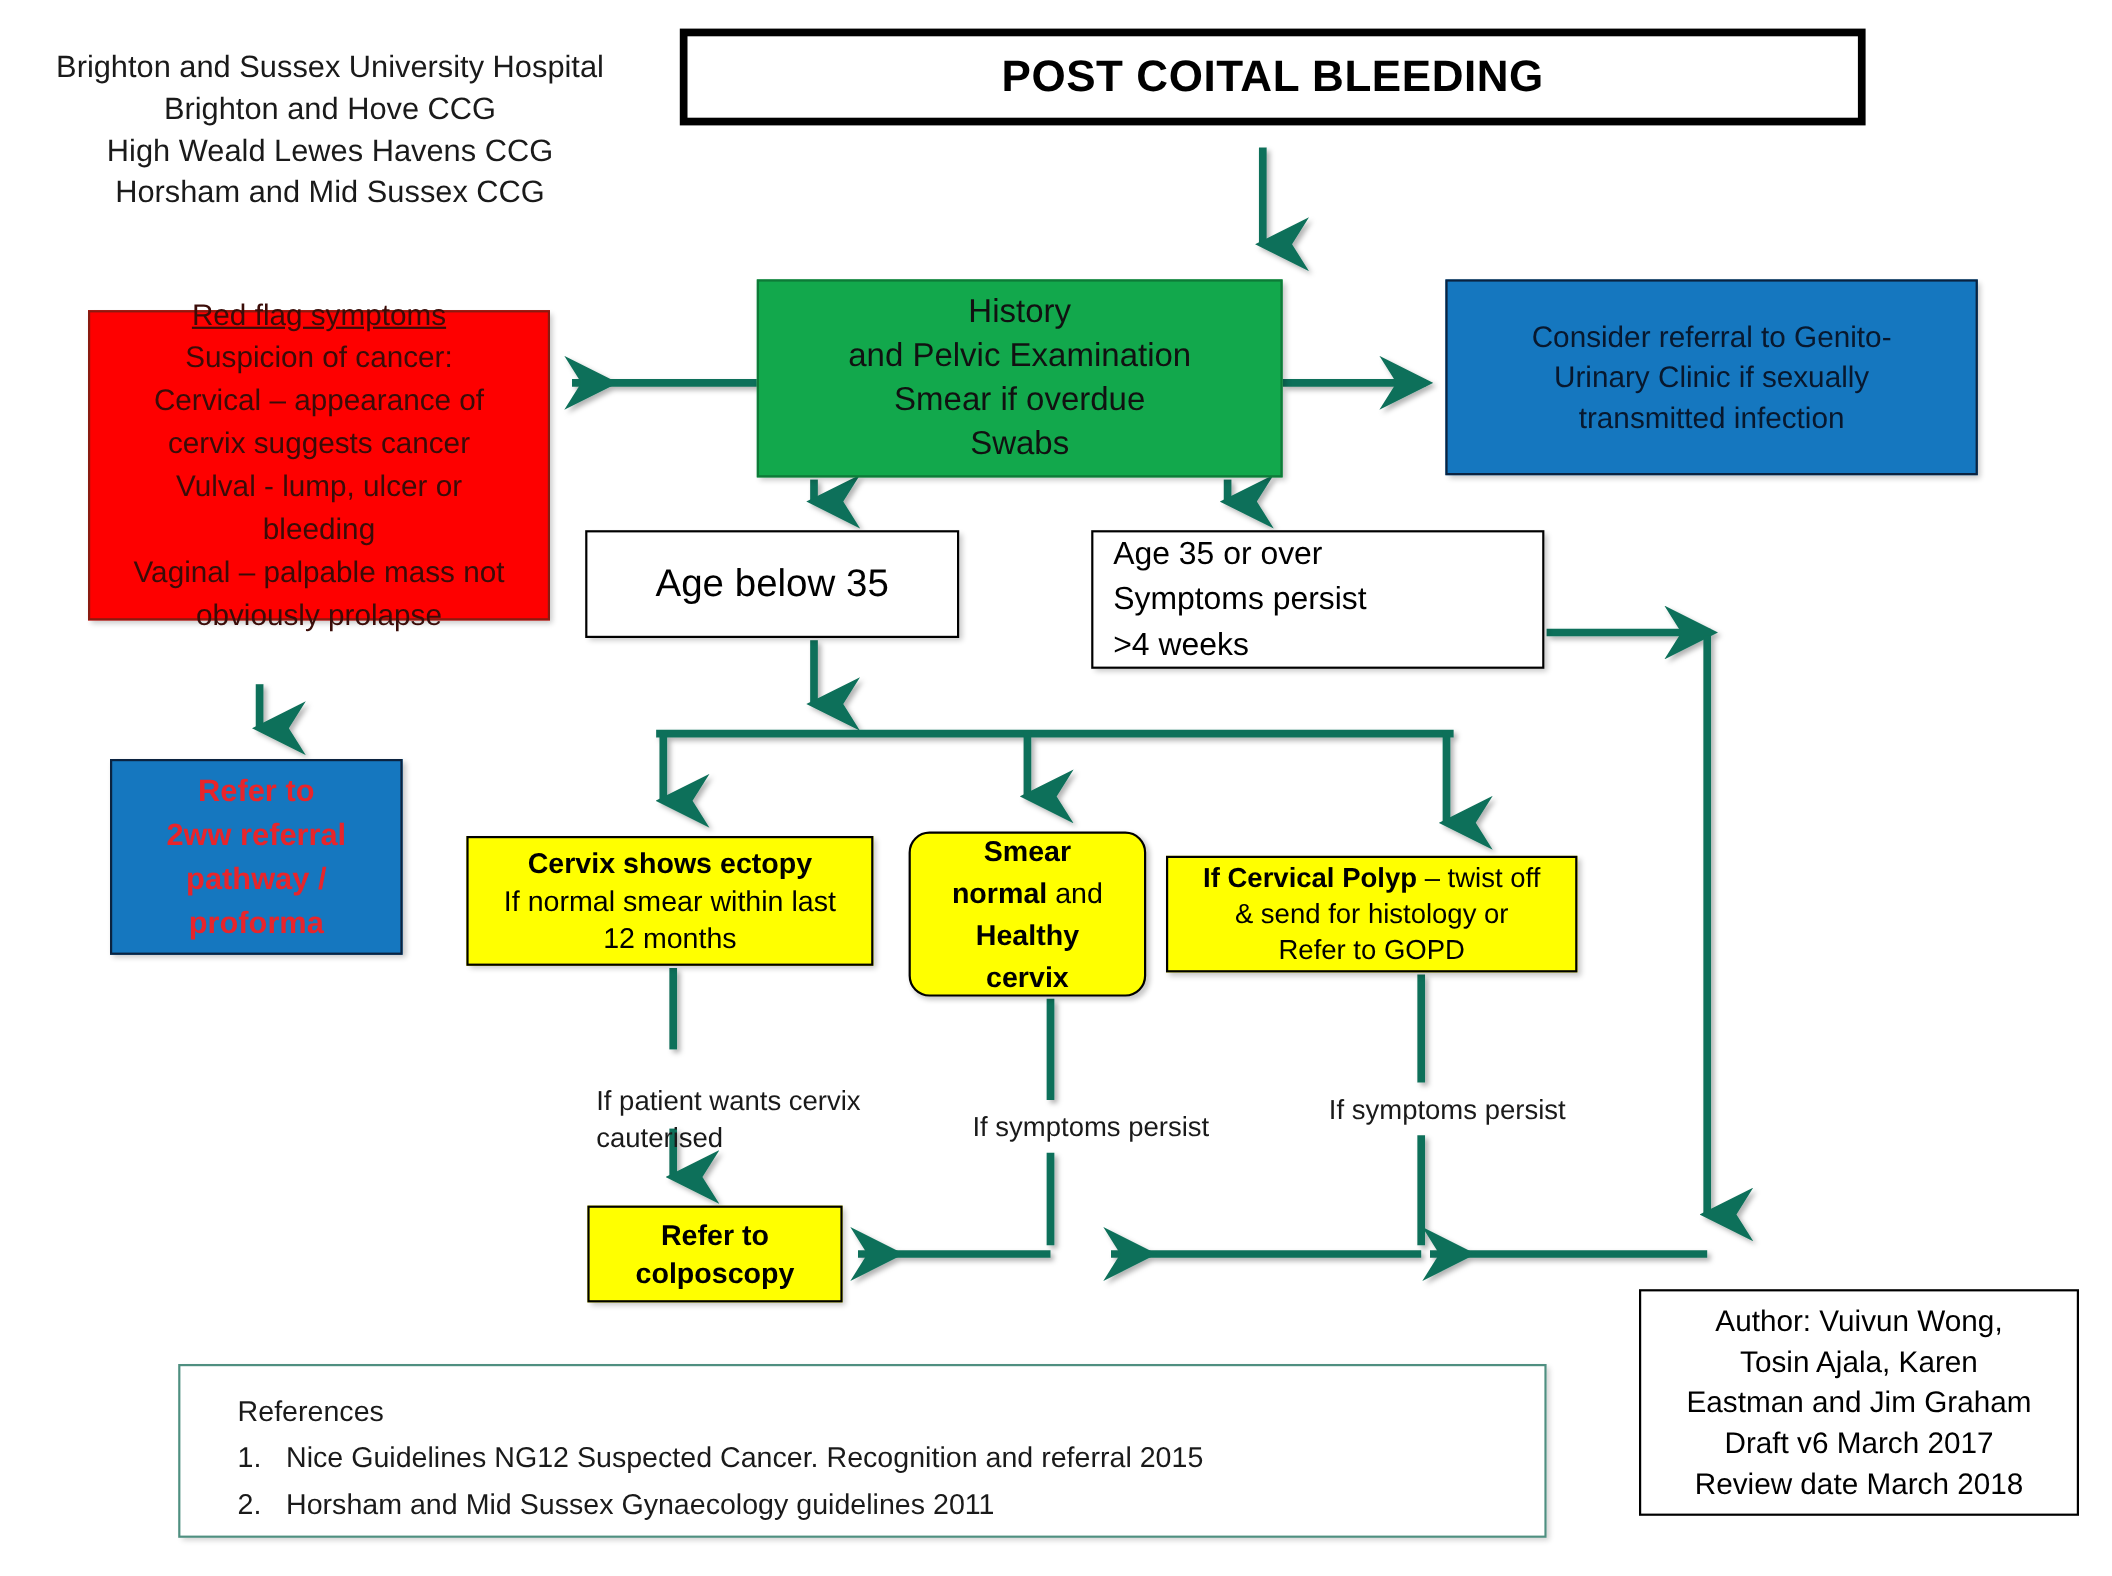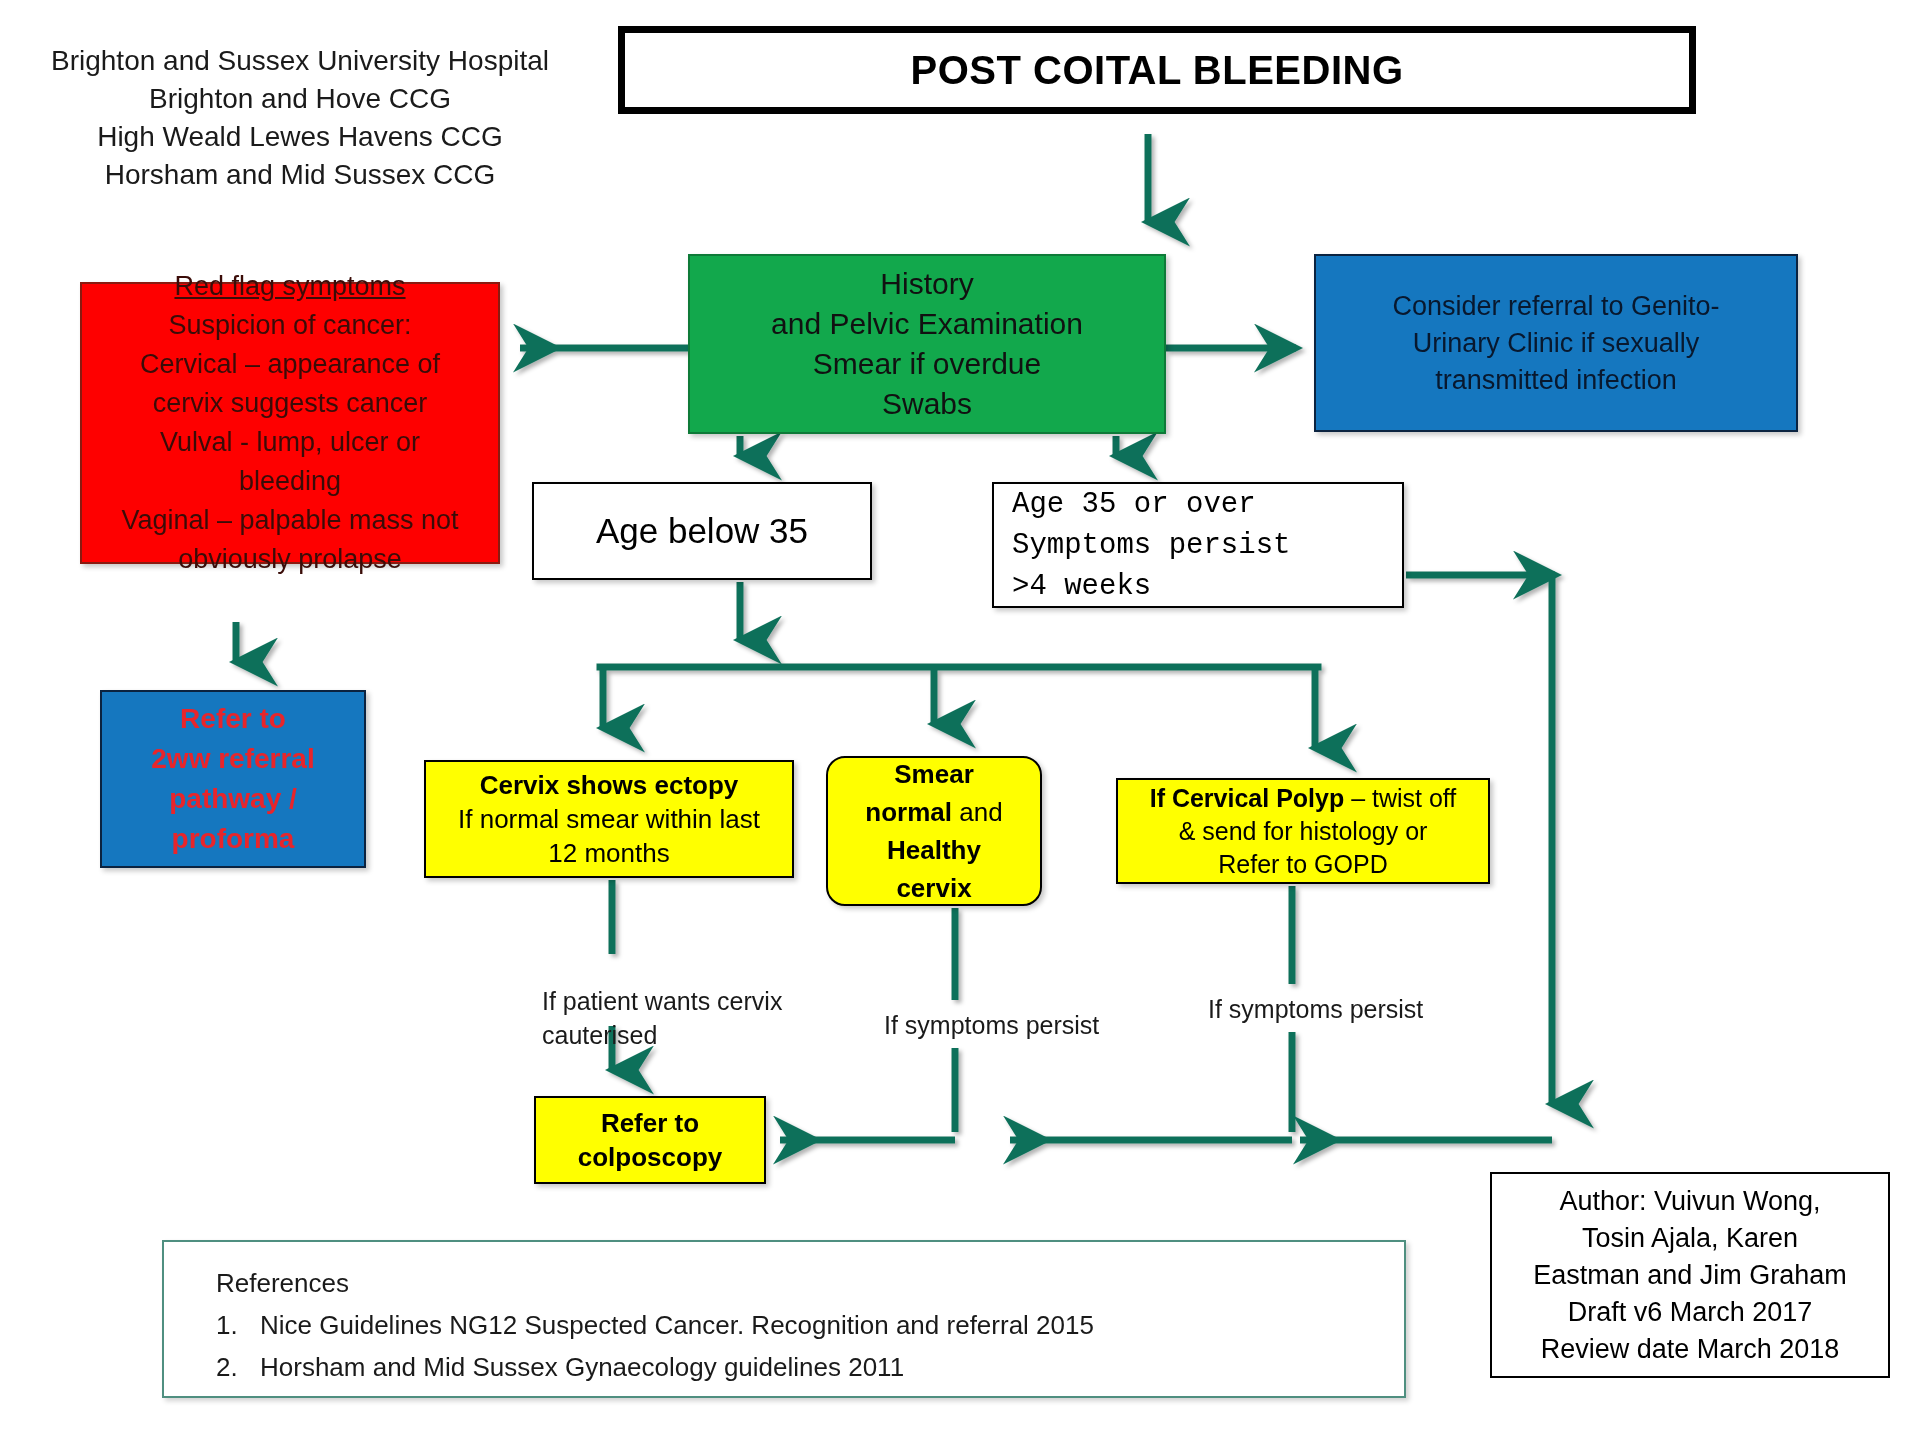--- a/index.html
+++ b/index.html
@@ -99,39 +99,38 @@
 
   .white-box-older{
     left:992px; top:482px; width:412px; height:126px;
     background:#fff;
     border:2px solid #000;
     font-size:29px;
     line-height:41px;
     color:#000;
     justify-content:flex-start;
     text-align:left;
-    font-family:Liberation Mono, monospace;
   }
   .white-box-older .inner{padding-left:18px;}
 
   .yellow{
     background:#ffff00;
     border:2px solid #000;
     color:#000;
   }
   .y-ectopy{
     left:424px; top:760px; width:370px; height:118px;
     font-size:26px; line-height:34px;
   }
   .y-smear{
     left:826px; top:756px; width:216px; height:150px;
     font-size:26px; line-height:38px;border-radius:19px;
   }
   .y-polyp{
-    left:1116px; top:778px; width:374px; height:106px;
+    left:1060px; top:778px; width:374px; height:106px;
     font-size:25px; line-height:33px;
   }
   .y-colpo{
     left:534px; top:1096px; width:232px; height:88px;
     font-size:26px; line-height:34px; font-weight:bold;
   }
   .b{font-weight:bold;}
 
   
   .edge-label{

